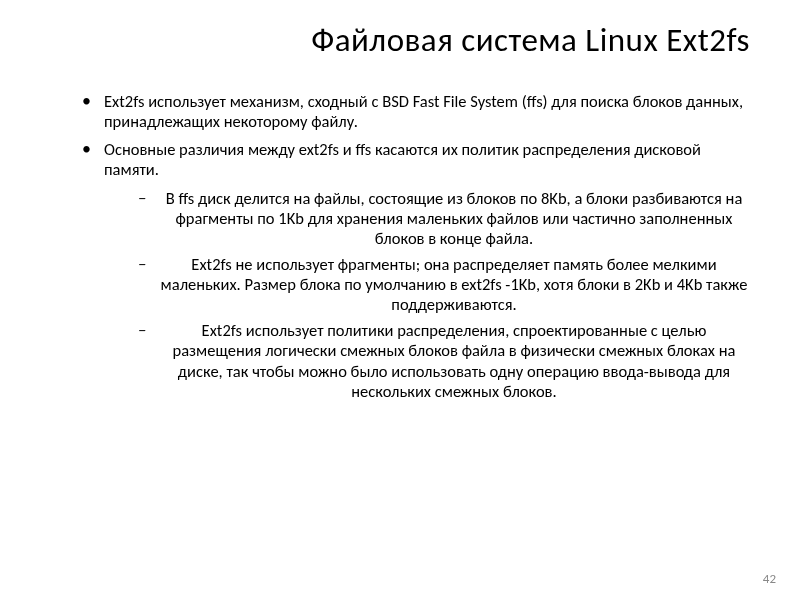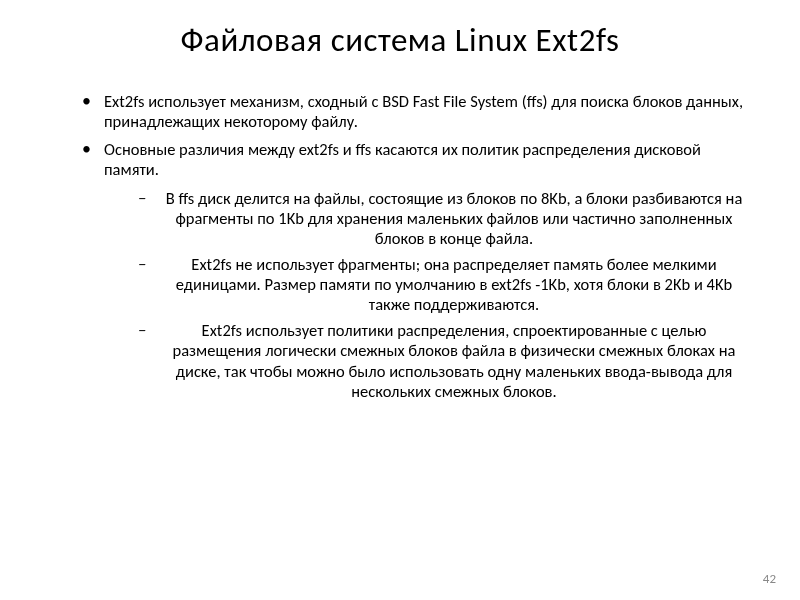--- a/index.html
+++ b/index.html
@@ -11,21 +11,21 @@
       width: 800px;
       height: 600px;
       background: #ffffff;
       font-family: Calibri, Arial, sans-serif;
       color: #000000;
       padding: 20px 50px 30px 50px;
       position: relative;
     }
     .title {
       font-size: 33px;
-      text-align: center;
+      text-align: right;
       font-weight: normal;
       margin-bottom: 24px;
       letter-spacing: 0.5px;
     }
     ul.outer {
       list-style: none;
       padding-left: 30px;
       margin-top: 31px;
     }
     ul.outer > li {
@@ -79,22 +79,22 @@
   <li>
     <span>Ext2fs использует механизм, сходный с BSD Fast File System (ffs) для поиска блоков данных, принадлежащих некоторому файлу.</span>
   </li>
   <li>
     <span>Основные различия между ext2fs и ffs касаются их политик распределения дисковой памяти.</span>
     <ul class="inner">
       <li>
         <span>В ffs диск делится на файлы, состоящие из блоков по 8Kb, а блоки разбиваются на фрагменты по 1Kb для хранения маленьких файлов или  частично заполненных блоков в конце файла.</span>
       </li>
       <li>
-        <span>Ext2fs не использует фрагменты; она распределяет память более мелкими единицами.  Размер памяти по умолчанию в ext2fs -1Kb, хотя блоки в 2Kb и 4Kb также поддерживаются.</span>
+        <span>Ext2fs не использует фрагменты; она распределяет память более мелкими маленьких.  Размер блока по умолчанию в ext2fs -1Kb, хотя блоки в 2Kb и 4Kb также поддерживаются.</span>
       </li>
       <li>
-        <span>Ext2fs использует политики распределения, спроектированные с целью размещения логически смежных блоков файла в физически смежных блоках на диске, так чтобы можно было использовать одну маленьких ввода-вывода для нескольких смежных блоков.</span>
+        <span>Ext2fs использует политики распределения, спроектированные с целью размещения логически смежных блоков файла в физически смежных блоках на диске, так чтобы можно было использовать одну операцию ввода-вывода для нескольких смежных блоков.</span>
       </li>
     </ul>
   </li>
 </ul>
 
 <div class="page-number">42</div>
 
 </body></html>

